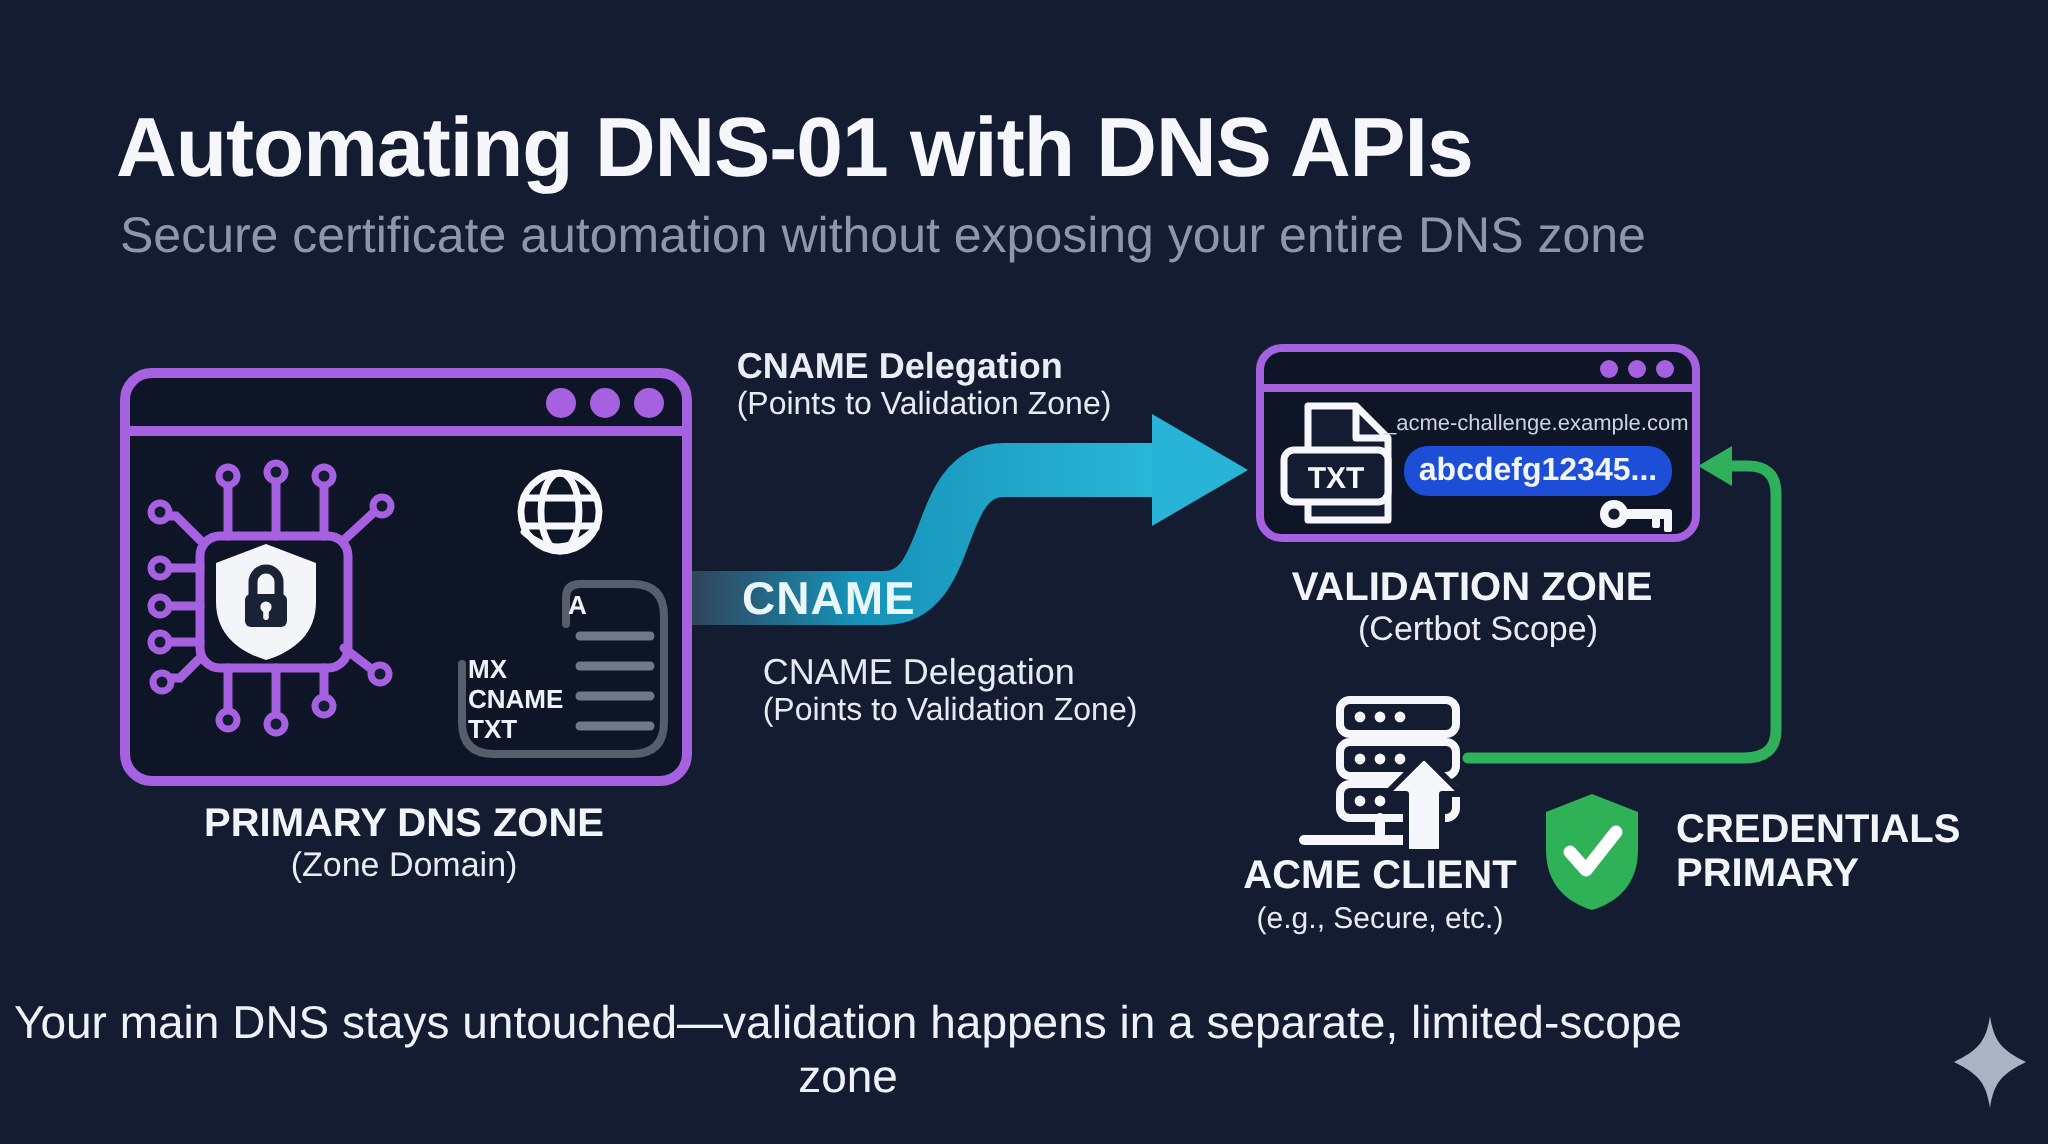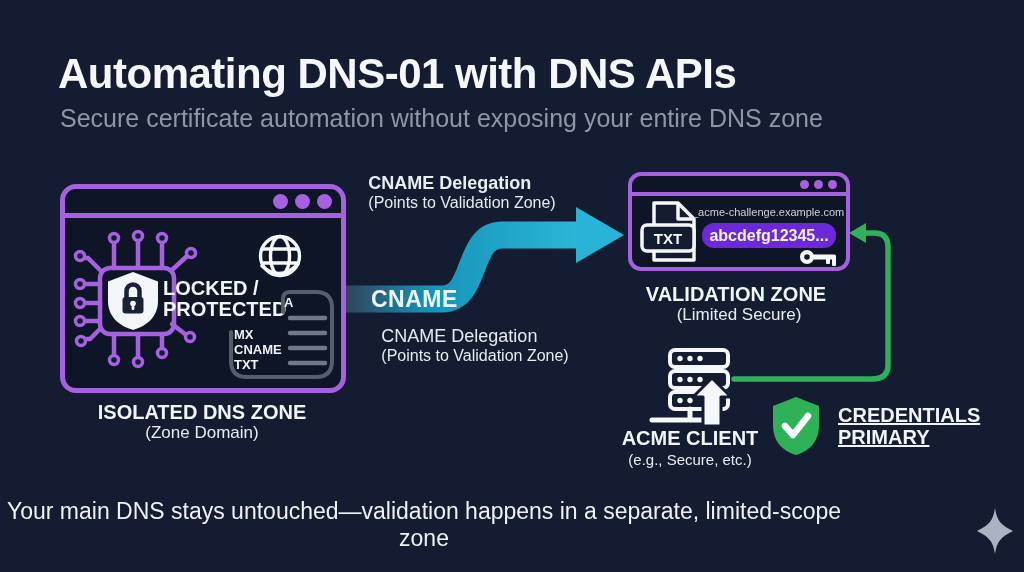--- a/index.html
+++ b/index.html
@@ -27,24 +27,24 @@
   .caption-s{font-size:17px;font-weight:400;color:#e8ecf2;transform:translateX(-50%);white-space:nowrap;}
 
   .mid-label{transform:translateX(-50%);text-align:left;white-space:nowrap;}
   .mid-t-bold{font-size:18px;font-weight:700;color:#eaeef4;}
   .mid-t-reg{font-size:18px;font-weight:400;color:#e6eaf1;}
   .mid-s{font-size:16px;font-weight:400;color:#e6eaf1;}
 
   .cname-label{left:371px;top:286px;font-size:23px;font-weight:700;color:#e9f7fb;letter-spacing:0.5px;}
 
   .domain-text{left:692px;top:206px;width:154px;font-size:11px;color:#ccd3de;white-space:nowrap;}
-  .pill{left:702px;top:223px;width:134px;height:25px;background:#6d28d9;border-radius:12px;
+  .pill{left:702px;top:223px;width:134px;height:25px;background:#1d4ed8;border-radius:12px;
         display:flex;align-items:center;justify-content:center;font-size:16px;font-weight:700;color:#f2f5f8;}
 
-  .cred-label{left:838px;top:404px;font-size:20px;font-weight:700;color:#f2f5f8;line-height:22px;text-decoration:underline;}
+  .cred-label{left:838px;top:404px;font-size:20px;font-weight:700;color:#f2f5f8;line-height:22px;}
   .footer{left:0;top:498px;width:918px;box-sizing:border-box;padding-right:70px;text-align:center;
           font-size:23px;font-weight:400;color:#eef1f6;}
 </style>
 </head>
 <body>
 
 <div class="canvas">
 
   <div class="abs title">Automating DNS-01 with DNS APIs</div>
   <div class="abs subtitle">Secure certificate automation without exposing your entire DNS zone</div>
@@ -92,24 +92,20 @@
   </svg>
 
   <svg class="abs" style="left:104px;top:270px" width="58" height="62" viewBox="0 0 58 62">
     <path d="M29,2 L54,11.5 V31 C54,46 44,55.5 29,60 C14,55.5 4,46 4,31 V11.5 Z" fill="#f3f5f9"></path>
     <path d="M22.5,28 V21 a6.5,6.5 0 0 1 13,0 V28" stroke="#1a2336" stroke-width="4.5" fill="none"></path>
     <rect x="18.5" y="27" width="21" height="16.5" rx="3" fill="#1a2336"></rect>
     <circle cx="29" cy="33.5" r="2.8" fill="#f3f5f9"></circle>
     <rect x="27.6" y="34.5" width="2.8" height="5.5" rx="1.2" fill="#f3f5f9"></rect>
   </svg>
 
-  <div class="abs locked-label">
-    <div>LOCKED /</div>
-    <div>PROTECTED</div>
-  </div>
 
   <svg class="abs" style="left:255px;top:232px" width="50" height="52" viewBox="0 0 50 52">
     <g stroke="#f5f7fa" stroke-width="3.4" fill="none">
       <circle cx="25" cy="24" r="19.5"></circle>
       <ellipse cx="25" cy="24" rx="9.5" ry="19.5"></ellipse>
       <path d="M8,17 H42"></path>
         <path d="M8,31 H42"></path>
       <path d="M7,34 Q25,50 43,32" stroke-linecap="round"></path>
     </g>
   </svg>
@@ -121,21 +117,21 @@
         <path d="M62,45 H97"></path>
         <path d="M62,60 H97"></path>
         <path d="M62,75 H97"></path>
     </g>
   </svg>
   <div class="abs rec-label" style="left:284px;top:295px">A</div>
   <div class="abs rec-label" style="left:234px;top:327px">MX</div>
   <div class="abs rec-label" style="left:234px;top:342px">CNAME</div>
   <div class="abs rec-label" style="left:234px;top:357px">TXT</div>
 
-  <div class="abs caption-t" style="left:202px;top:401px">ISOLATED DNS ZONE</div>
+  <div class="abs caption-t" style="left:202px;top:401px">PRIMARY DNS ZONE</div>
   <div class="abs caption-s" style="left:202px;top:423px">(Zone Domain)</div>
 
   <div class="abs mid-label" style="left:462px;top:173px">
     <div class="mid-t-bold">CNAME Delegation</div>
     <div class="mid-s">(Points to Validation Zone)</div>
   </div>
 
   <svg class="abs" style="left:346px;top:192px" width="285" height="130" viewBox="0 0 285 130">
     <defs>
       <linearGradient id="tealGrad" x1="0" y1="0" x2="1" y2="0">
@@ -175,21 +171,21 @@
 
   <svg class="abs" style="left:798px;top:247px" width="42" height="21" viewBox="0 0 42 21">
     <circle cx="9" cy="10" r="7" fill="#f5f7fa"></circle>
     <circle cx="9" cy="10" r="2.8" fill="#131c30"></circle>
     <rect x="14" y="7.5" width="24" height="5" rx="1.5" fill="#f5f7fa"></rect>
     <rect x="28" y="11" width="4" height="6" rx="1" fill="#f5f7fa"></rect>
     <rect x="34" y="11" width="4" height="8" rx="1" fill="#f5f7fa"></rect>
   </svg>
 
   <div class="abs caption-t" style="left:736px;top:283px">VALIDATION ZONE</div>
-  <div class="abs caption-s" style="left:739px;top:305px">(Limited Secure)</div>
+  <div class="abs caption-s" style="left:739px;top:305px">(Certbot Scope)</div>
 
   <svg class="abs" style="left:640px;top:205px" width="256" height="190" viewBox="0 0 256 190">
     <path d="M94,174 H232 Q248,174 248,160 V42 Q248,28 234,28 H224" stroke="#2fb05a" stroke-width="5.5" fill="none" stroke-linecap="round"></path>
     <polygon points="226,18 226,38 209,28" fill="#2fb05a"></polygon>
   </svg>
 
   <svg class="abs" style="left:648px;top:348px" width="92" height="82" viewBox="0 0 92 82">
     <g stroke="#f5f7fa" stroke-width="4" fill="#131c30">
       <rect x="22" y="2" width="58" height="17" rx="5"></rect>
       <rect x="22" y="23" width="58" height="17" rx="5"></rect>

